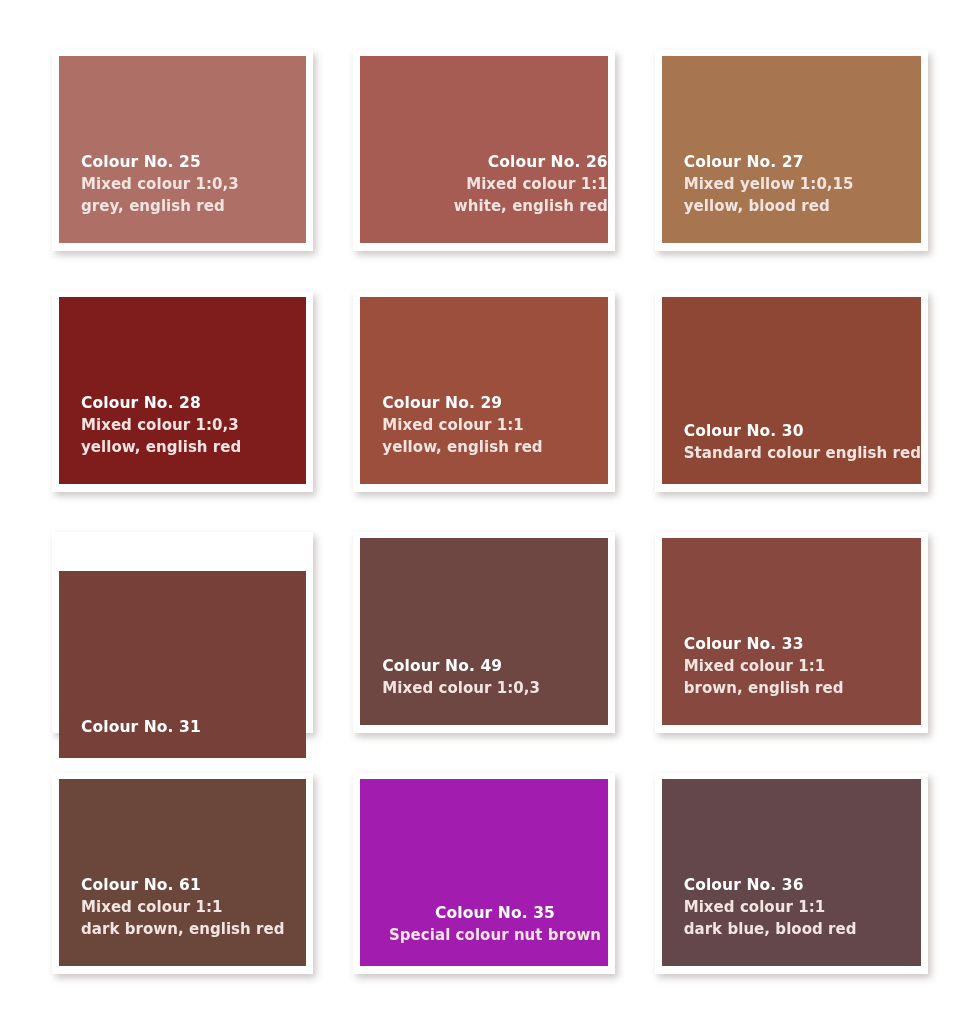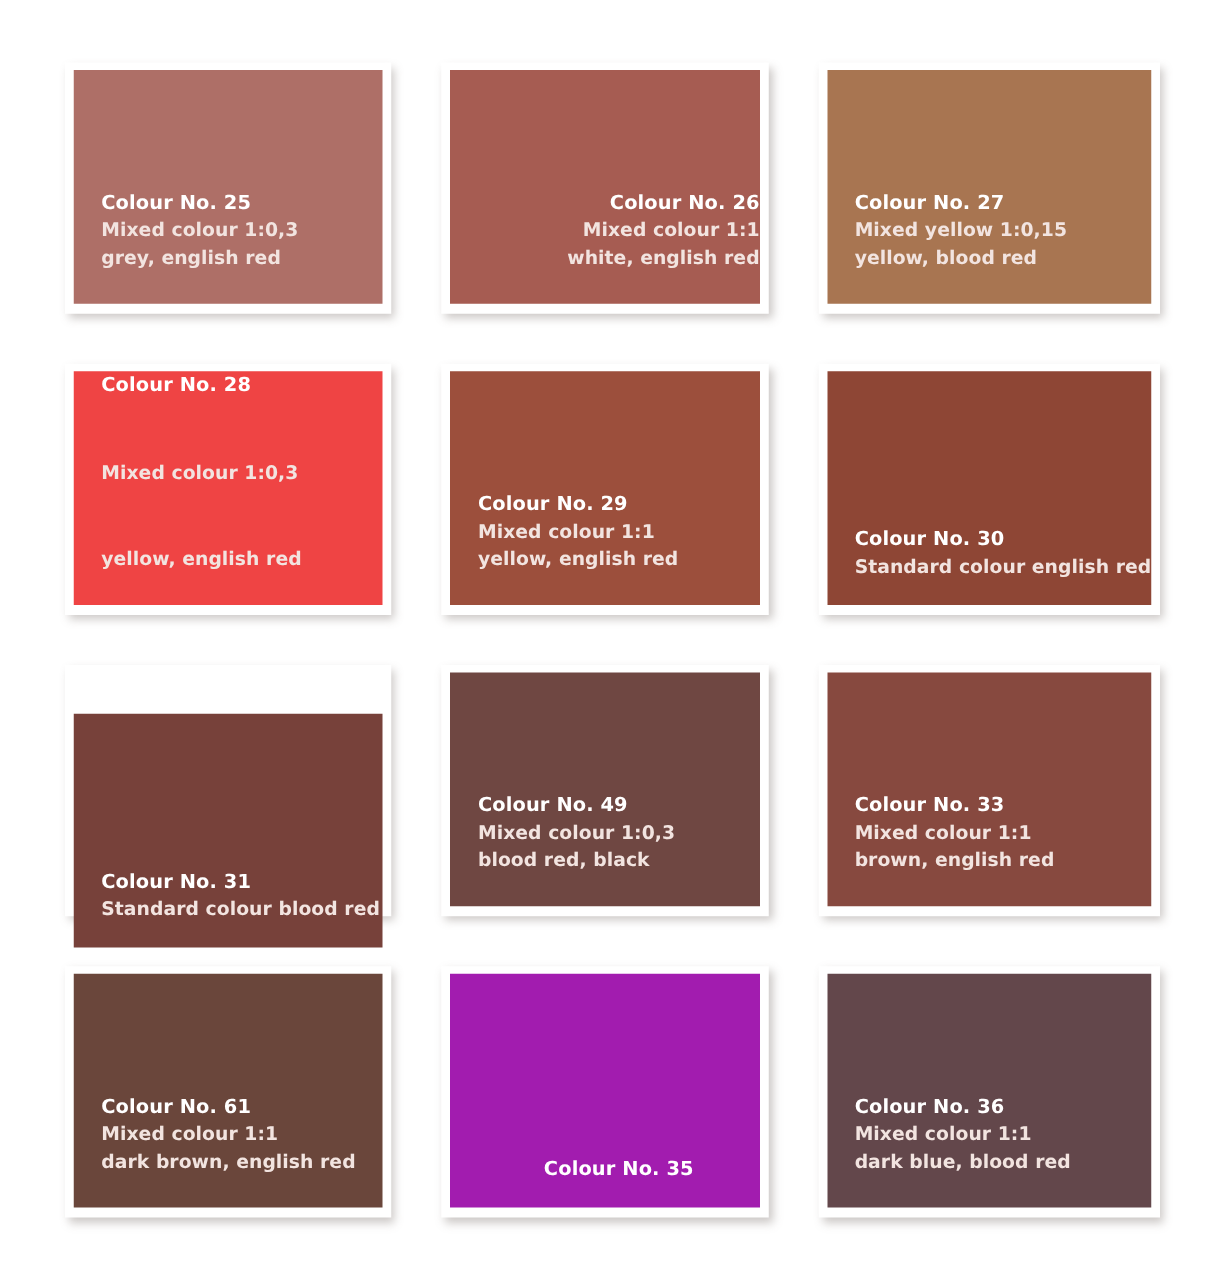--- a/index.html
+++ b/index.html
@@ -90,21 +90,21 @@
       </div>
     </div>
     <div class="swatch-card">
       <div class="swatch-fill" style="background: rgb(168, 117, 81);">
         <div class="swatch-title">Colour No. 27</div>
         <div class="swatch-line">Mixed yellow 1:0,15</div>
         <div class="swatch-line">yellow, blood red</div>
       </div>
     </div>
     <div class="swatch-card">
-      <div class="swatch-fill" style="background: #ef4444; justify-content: space-between;">
+      <div class="swatch-fill" style="background: #7f1d1d;">
         <div class="swatch-title">Colour No. 28</div>
         <div class="swatch-line">Mixed colour 1:0,3</div>
         <div class="swatch-line">yellow, english red</div>
       </div>
     </div>
     <div class="swatch-card">
       <div class="swatch-fill" style="background: rgb(156, 79, 60);">
         <div class="swatch-title">Colour No. 29</div>
         <div class="swatch-line">Mixed colour 1:1</div>
         <div class="swatch-line">yellow, english red</div>
@@ -112,47 +112,46 @@
     </div>
     <div class="swatch-card caption-low">
       <div class="swatch-fill" style="background: rgb(142, 70, 53);">
         <div class="swatch-title">Colour No. 30</div>
         <div class="swatch-line">Standard colour english red</div>
       </div>
     </div>
     <div class="swatch-card caption-low">
       <div class="swatch-fill" style="background: rgb(119, 65, 58); margin-top: 33px;">
         <div class="swatch-title">Colour No. 31</div>
-        <div class="swatch-line">Standard colour blood red</div>
       </div>
     </div>
     <div class="swatch-card">
       <div class="swatch-fill" style="background: rgb(111, 71, 66);">
         <div class="swatch-title">Colour No. 49</div>
         <div class="swatch-line">Mixed colour 1:0,3</div>
-        <div class="swatch-line">blood red, black</div>
       </div>
     </div>
     <div class="swatch-card">
       <div class="swatch-fill" style="background: rgb(135, 73, 63);">
         <div class="swatch-title">Colour No. 33</div>
         <div class="swatch-line">Mixed colour 1:1</div>
         <div class="swatch-line">brown, english red</div>
       </div>
     </div>
     <div class="swatch-card">
       <div class="swatch-fill" style="background: rgb(106, 70, 59);">
         <div class="swatch-title">Colour No. 61</div>
         <div class="swatch-line">Mixed colour 1:1</div>
         <div class="swatch-line">dark brown, english red</div>
       </div>
     </div>
     <div class="swatch-card caption-low">
       <div class="swatch-fill" style="background: #a21caf; text-align: center;">
         <div class="swatch-title">Colour No. 35</div>
+        <div class="swatch-line">Special colour nut brown</div>
       </div>
     </div>
     <div class="swatch-card">
       <div class="swatch-fill" style="background: rgb(99, 71, 75);">
         <div class="swatch-title">Colour No. 36</div>
         <div class="swatch-line">Mixed colour 1:1</div>
         <div class="swatch-line">dark blue, blood red</div>
       </div>
     </div>
   </div>

